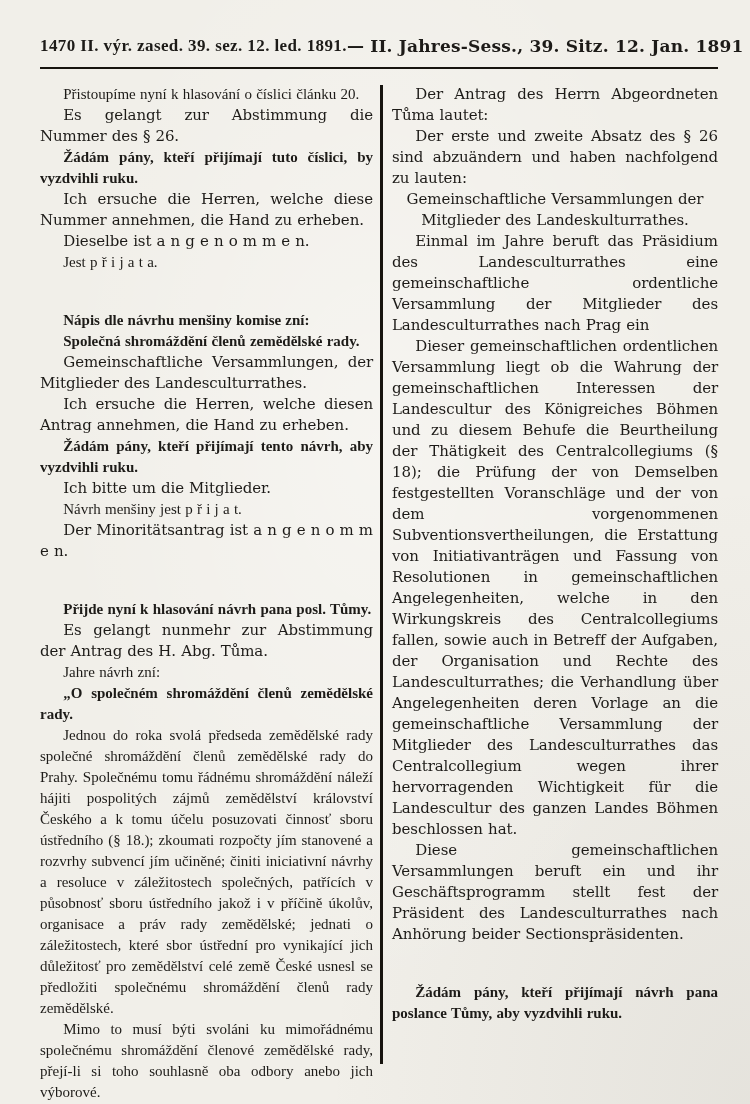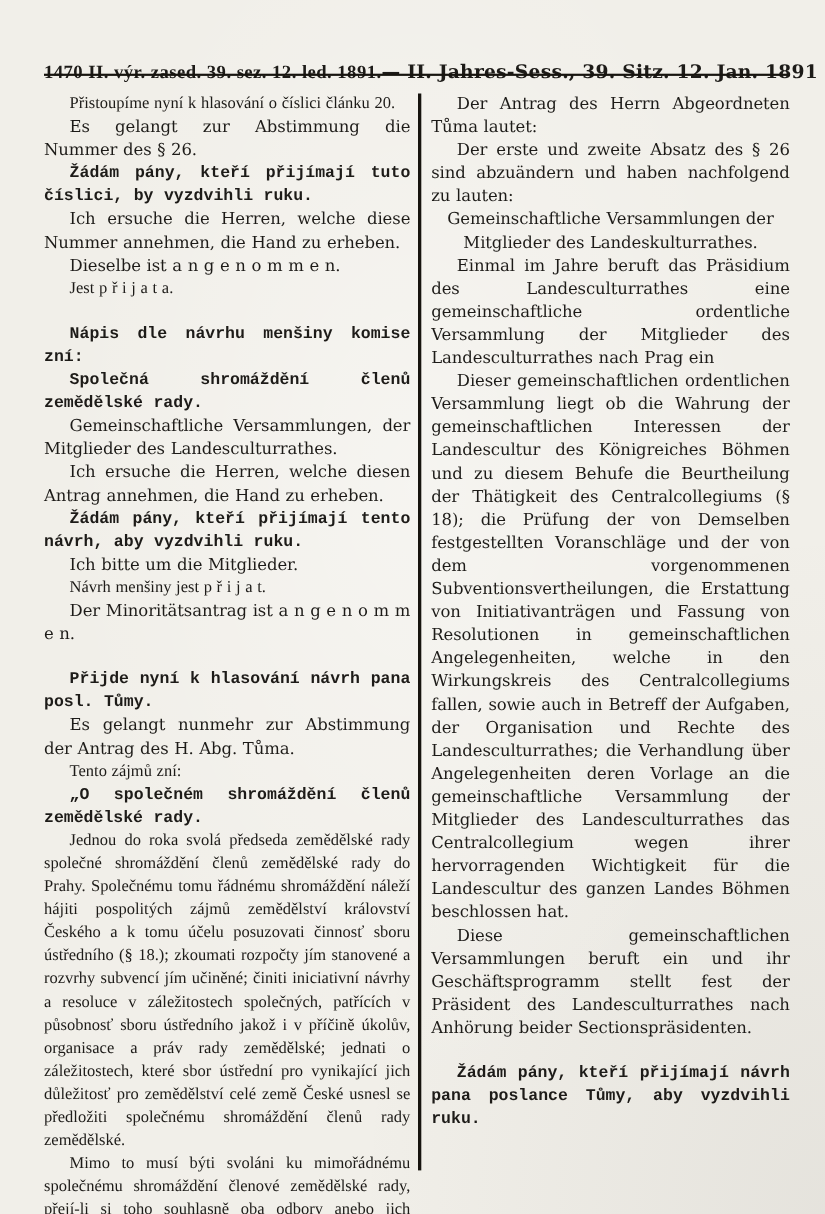--- a/index.html
+++ b/index.html
@@ -13,21 +13,21 @@
     background: var(--paper, #f1efe9);
     background-image:
       radial-gradient(ellipse at 50% 40%, rgba(255,255,255,0.35) 0%, rgba(0,0,0,0) 60%),
       radial-gradient(ellipse at 100% 100%, rgba(90,85,75,0.08) 0%, rgba(0,0,0,0) 40%);
     color: var(--ink, #1d1b18);
     overflow: hidden;
     font-family: "Liberation Serif", serif;
   }
   .page-header {
     position: absolute;
-    top: 56px;
+    top: 36px;
     left: 40px;
     width: 678px;
     display: flex;
     justify-content: space-between;
     align-items: flex-end;
     font-size: 17px;
     font-weight: bold;
     white-space: nowrap;
   }
   .header-left {
@@ -68,22 +68,22 @@
     flex: 0 0 auto;
   }
   p.para {
     margin: 0;
     font-size: 15px;
     line-height: 21px;
     text-align: justify;
     text-indent: 1.55em;
     word-spacing: 0.5px;
   }
-  p.para.gap { margin-top: 20px; }
-  p.para.bold { font-weight: bold; font-family: Liberation Mono, monospace; }
+  p.para.gap { margin-top: 37px; }
+  p.para.bold { font-weight: bold; }
   p.para.center {
     text-indent: 0;
     text-align: center;
   }
   .cs { font-family: "Liberation Serif", serif; }
   .de { font-family: "DejaVu Serif", serif; letter-spacing: -0.1px; }
 </style>
 </head>
 <body>
 
@@ -106,21 +106,21 @@
         <p class="para cs bold gap">Nápis dle návrhu menšiny komise zní:</p>
         <p class="para cs bold">Společná shromáždění členů zemědělské rady.</p>
         <p class="para de">Gemeinschaftliche Versammlungen, der Mitglieder des Landesculturrathes.</p>
         <p class="para de">Ich ersuche die Herren, welche diesen Antrag annehmen, die Hand zu erheben.</p>
         <p class="para cs bold">Žádám pány, kteří přijímají tento návrh, aby vyzdvihli ruku.</p>
         <p class="para de">Ich bitte um die Mitglieder.</p>
         <p class="para cs">Návrh menšiny jest p ř i j a t.</p>
         <p class="para de">Der Minoritätsantrag ist a n g e n o m m e n.</p>
         <p class="para cs bold gap">Přijde nyní k hlasování návrh pana posl. Tůmy.</p>
         <p class="para de">Es gelangt nunmehr zur Abstimmung der Antrag des H. Abg. Tůma.</p>
-        <p class="para cs">Tento zájmů zní:</p>
+        <p class="para cs">Jahre návrh zní:</p>
         <p class="para cs bold">„O společném shromáždění členů zemědělské rady.</p>
         <p class="para cs">Jednou do roka svolá předseda zemědělské rady společné shromáždění členů zemědělské rady do Prahy. Společnému tomu řádnému shromáždění náleží hájiti pospolitých zájmů zemědělství království Českého a k tomu účelu posuzovati činnosť sboru ústředního (§ 18.); zkoumati rozpočty jím stanovené a rozvrhy subvencí jím učiněné; činiti iniciativní návrhy a resoluce v záležitostech společných, patřících v působnosť sboru ústředního jakož i v příčině úkolův, organisace a práv rady zemědělské; jednati o záležitostech, které sbor ústřední pro vynikající jich důležitosť pro zemědělství celé země České usnesl se předložiti společnému shromáždění členů rady zemědělské.</p>
         <p class="para cs">Mimo to musí býti svoláni ku mimořádnému společnému shromáždění členové zemědělské rady, přejí-li si toho souhlasně oba odbory anebo jich výborové.</p>
         <p class="para cs">Společná shromáždění svolává a program jednání jejich stanoví, vyslechnuv oba předsedy odborů, předseda zemědělské rady.</p>
       </section>
     <div class="column-divider"></div>
     <section class="col col-right">
         <p class="para de">Der Antrag des Herrn Abgeordneten Tůma lautet:</p>
         <p class="para de">Der erste und zweite Absatz des § 26 sind abzuändern und haben nachfolgend zu lauten:</p>
         <p class="para de center">Gemeinschaftliche Versammlungen der Mitglieder des Landeskulturrathes.</p>

